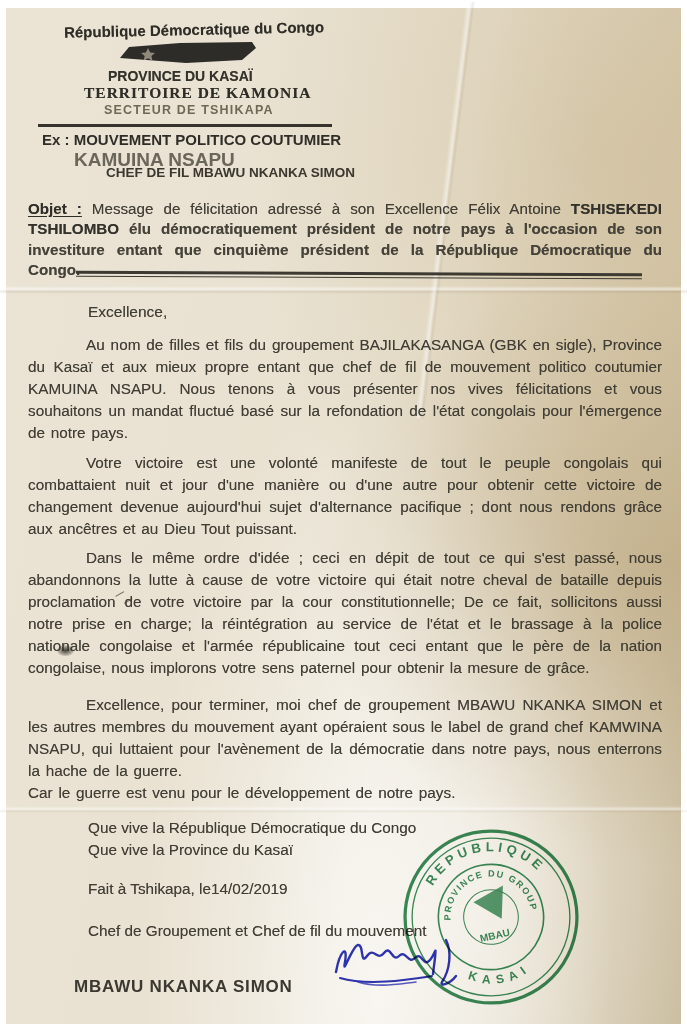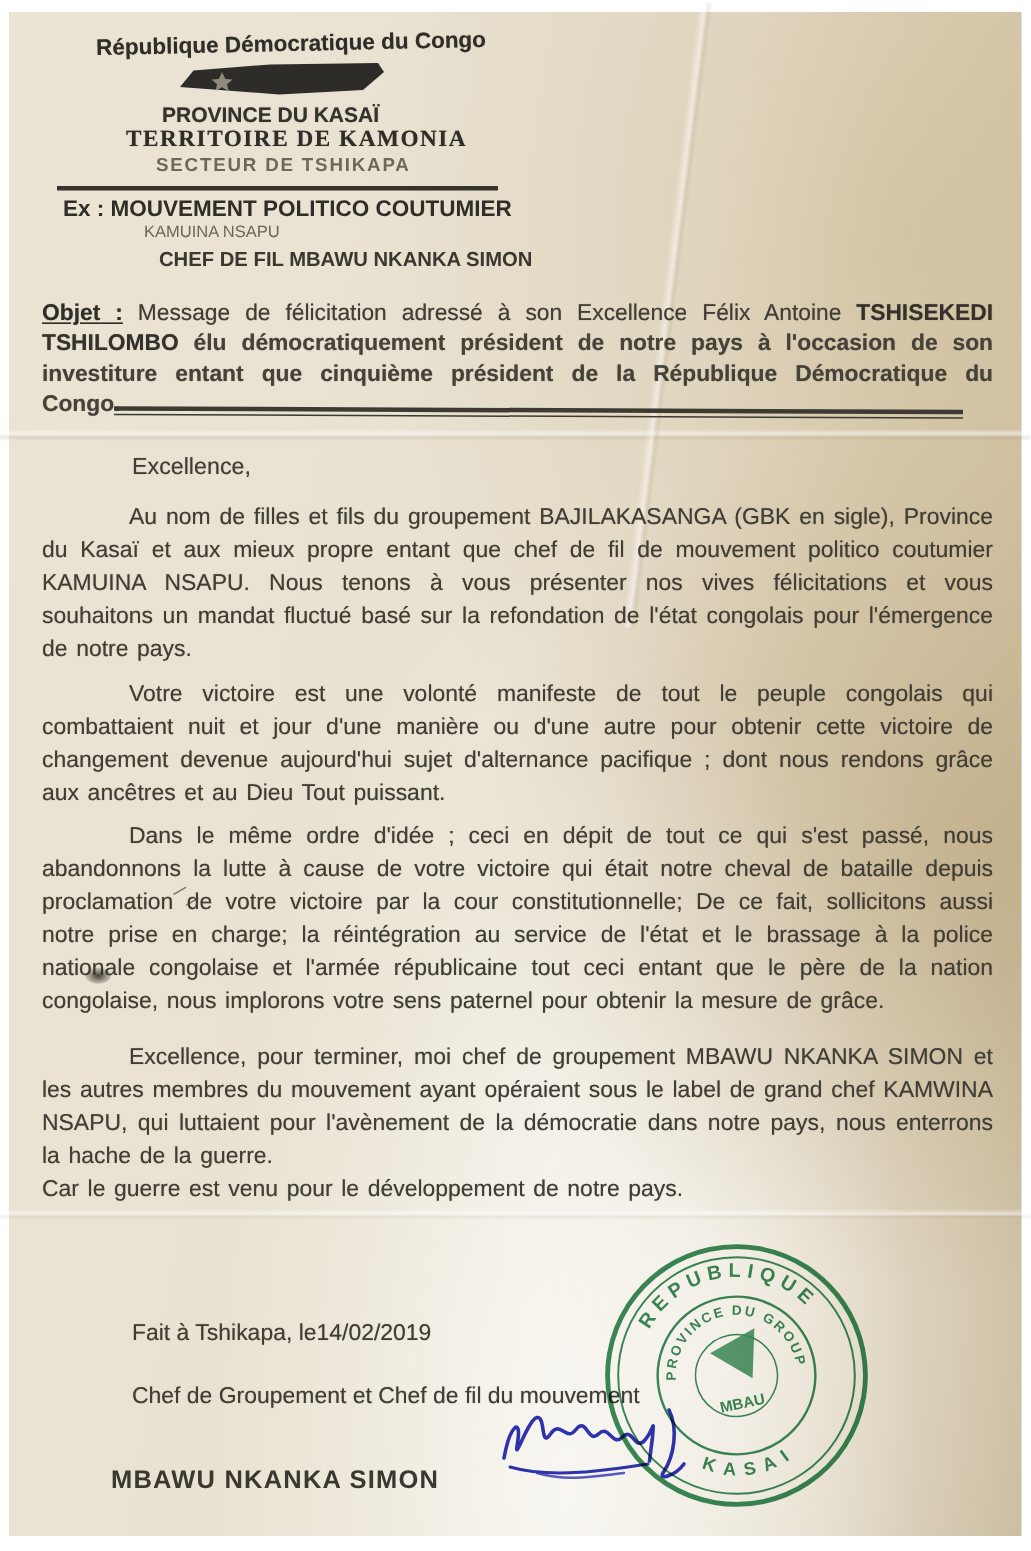--- a/index.html
+++ b/index.html
@@ -25,21 +25,21 @@
   .crease.c3{left:0;top:806px;width:687px;height:7px;
     background:linear-gradient(180deg,transparent 0,rgba(255,255,255,.5) 45%,rgba(130,112,80,.10) 75%,transparent 100%);}
   .abs{position:absolute;}
   .ink{color:#403d35; text-shadow:0 0 .6px rgba(64,60,48,.55);}
   .hdr-country{left:64px; top:21px; font-size:15px; font-weight:bold; color:#2f2d28; transform:rotate(-1.2deg);}
   .hdr-province{left:108px; top:68px; font-size:14px; font-weight:bold; color:#34322c;}
   .hdr-territory{left:84px; top:84px; font-size:15.5px; font-weight:bold; font-family:"Liberation Serif", serif; letter-spacing:1px; color:#2f2d28;}
   .hdr-sector{left:104px; top:103px; font-size:12.5px; font-weight:bold; letter-spacing:1.2px; color:#6e6856;text-align:right;}
   .rule1{left:38px; top:124px; width:294px; height:3px; background:#35332c;}
   .snd1{left:42px; top:131px; font-size:15px; font-weight:bold; color:#2f2d28;}
-  .snd2{left:96px; top:149px; font-size:11px; font-weight:normal; color:#6b665a;}
+  .snd2{left:74px; top:149px; font-size:19px; font-weight:bold; color:#6b665a;}
   .snd3{left:58px; top:165px; font-size:13.5px; font-weight:bold; color:#3a372f;margin-left:48px;}
   .subject{left:28px; top:199px; width:634px; font-size:15.2px; line-height:20.3px; text-align:justify; word-spacing:2px;}
   .subject .lbl{font-weight:bold; text-decoration:underline; text-underline-offset:2px; color:#2f2d28;}
   .subject .b{font-weight:bold; color:#33312b;}
   .subject .sb{font-weight:bold; color:#45423a;}
   .rule2{left:76px; top:272px; width:566px; border-top:3px solid #3c3a32; transform:rotate(.25deg);}
   .rule2 .inner{margin-top:2px; border-top:1.5px solid #3c3a32;}
   .salut{left:88px; top:303px; font-size:15.5px;}
   .par{left:28px; width:634px; font-size:15.3px; line-height:21.9px; text-align:justify; word-spacing:1.5px;}
   .par .indent{text-indent:58px;}
@@ -99,20 +99,24 @@
   <div class="abs ink par p3">
       <div class="indent">Dans le même ordre d'idée ; ceci en dépit de tout ce qui s'est passé, nous abandonnons la lutte à cause de votre victoire qui était notre cheval de bataille depuis proclamation de votre victoire par la cour constitutionnelle; De ce fait, sollicitons aussi notre prise en charge; la réintégration au service de l'état et le brassage à la police nationale congolaise et l'armée républicaine tout ceci entant que le père de la nation congolaise, nous implorons votre sens paternel pour obtenir la mesure de grâce.</div>
     </div>
   <div class="abs ink par p4">
     <div class="indent">Excellence, pour terminer, moi chef de groupement MBAWU NKANKA SIMON et les autres membres du mouvement ayant opéraient sous le label de grand chef KAMWINA NSAPU, qui luttaient pour l'avènement de la démocratie dans notre pays, nous enterrons la hache de la guerre.</div>
     <div>Car le guerre est venu pour le développement de notre pays.</div>
   </div>
   <div class="abs caret-mark"></div>
   <div class="abs smudge"></div>
 
+  <div class="abs ink vive">
+    <div>Que vive la République Démocratique du Congo</div>
+    <div>Que vive la Province du Kasaï</div>
+  </div>
   <div class="abs ink fait">Fait à Tshikapa, le14/02/2019</div>
   <div class="abs ink chef">Chef de Groupement et Chef de fil du mouvement</div>
   <div class="abs name">MBAWU NKANKA SIMON</div>
 
   <svg class="abs stamp" width="182" height="182" viewBox="0 0 180 180">
     <defs>
       <path id="st-top" d="M 25,90 A 65,65 0 1 1 155,90" fill="none"></path>
       <path id="st-bot" d="M 30,96 A 60,60 0 0 0 150,96" fill="none"></path>
       <path id="st-mid" d="M 50,90 A 40,40 0 1 1 130,90" fill="none"></path>
     </defs>

